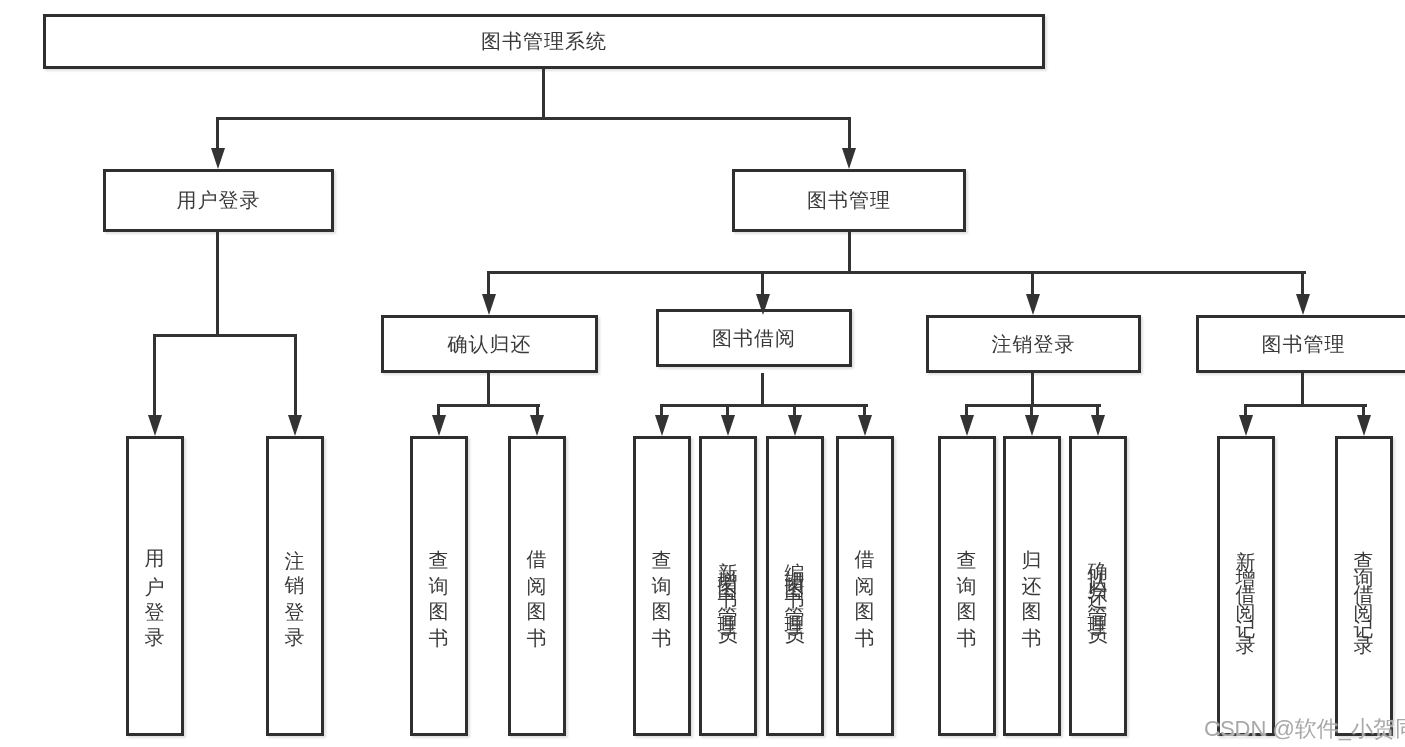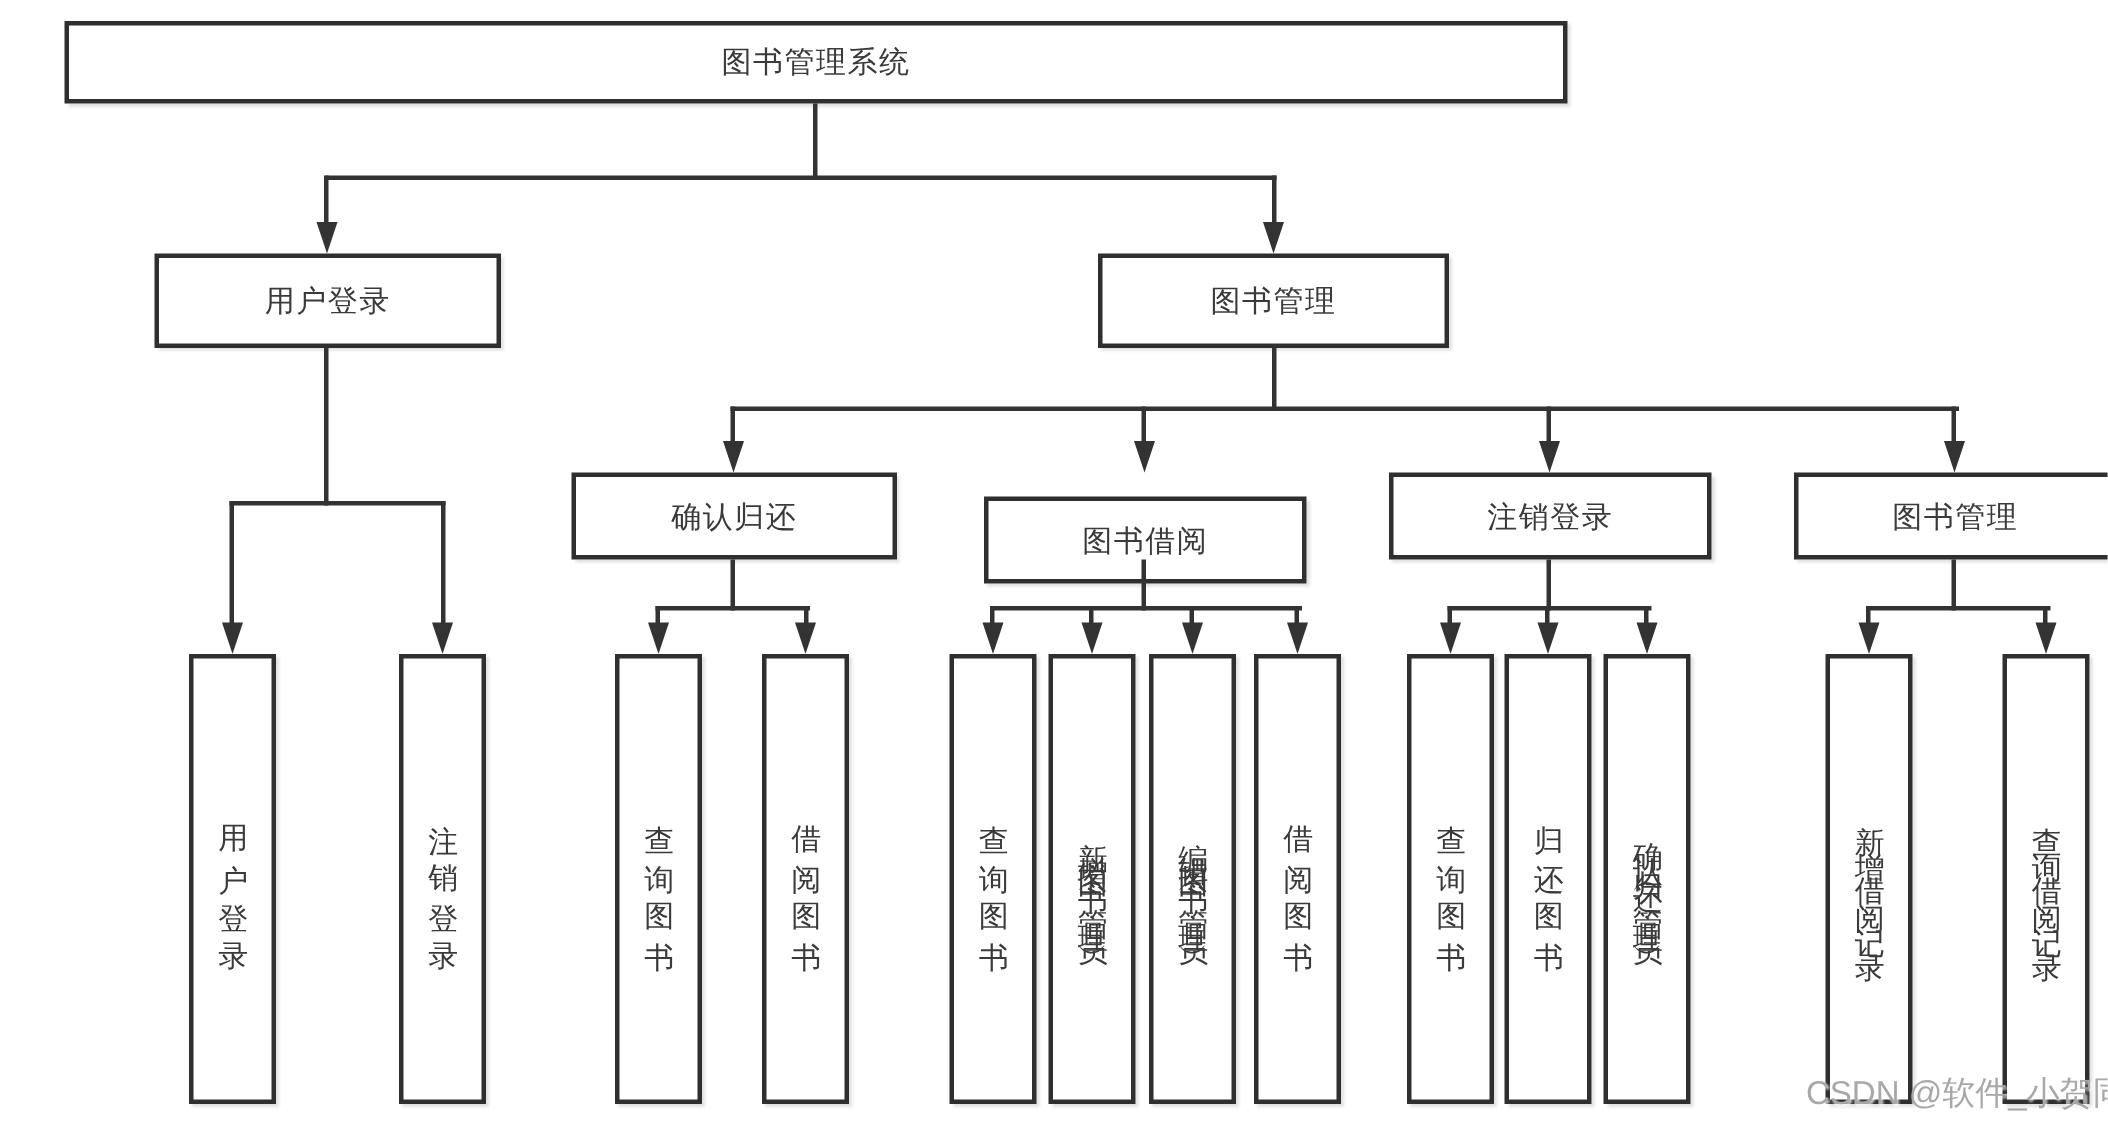--- a/index.html
+++ b/index.html
@@ -43,21 +43,21 @@
   <div class="hbox" style="left:82px;top:169px;width:231px;height:63px">
     <span class="hlabel">用户登录</span>
   </div>
   <div class="hbox" style="left:711px;top:169px;width:234px;height:63px">
     <span class="hlabel">图书管理</span>
   </div>
 
   <div class="hbox" style="left:360px;top:315px;width:217px;height:58px">
     <span class="hlabel">确认归还</span>
   </div>
-  <div class="hbox" style="left:635px;top:331px;width:215px;height:58px">
+  <div class="hbox" style="left:635px;top:309px;width:196px;height:58px">
     <span class="hlabel">图书借阅</span>
   </div>
   <div class="hbox" style="left:905px;top:315px;width:215px;height:58px">
     <span class="hlabel">注销登录</span>
   </div>
   <div class="hbox" style="left:1175px;top:315px;width:215px;height:58px">
     <span class="hlabel">图书管理</span>
   </div>
 
   <div class="vbox" style="left:105px;top:436px">

